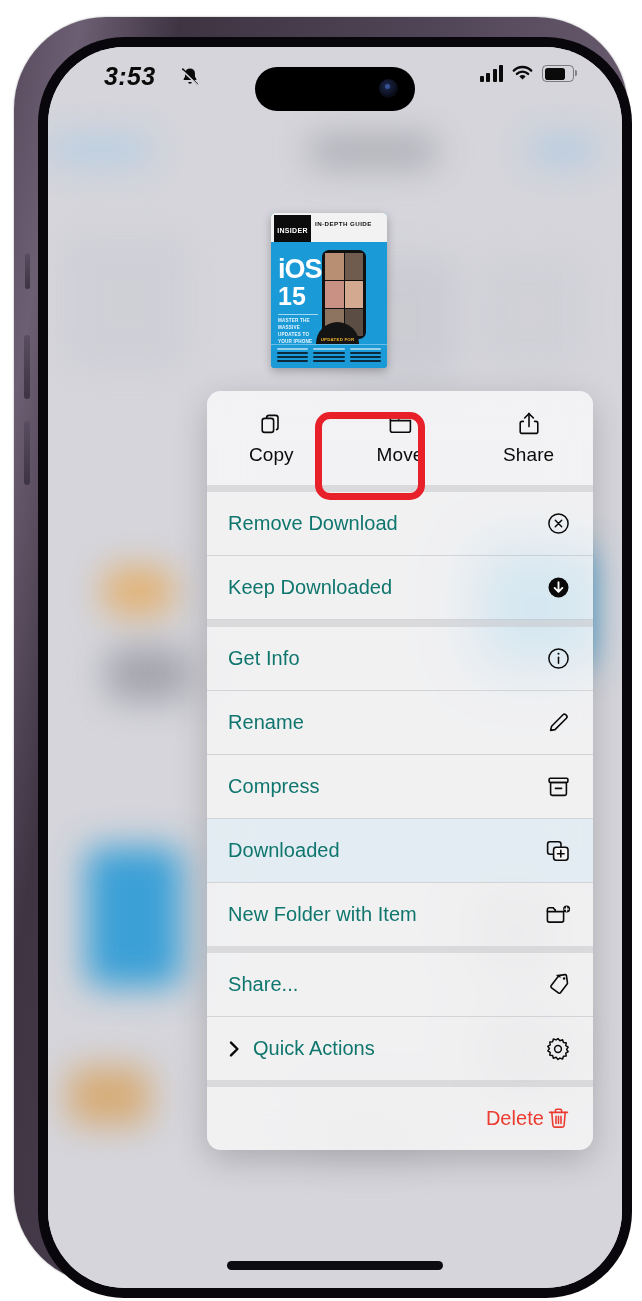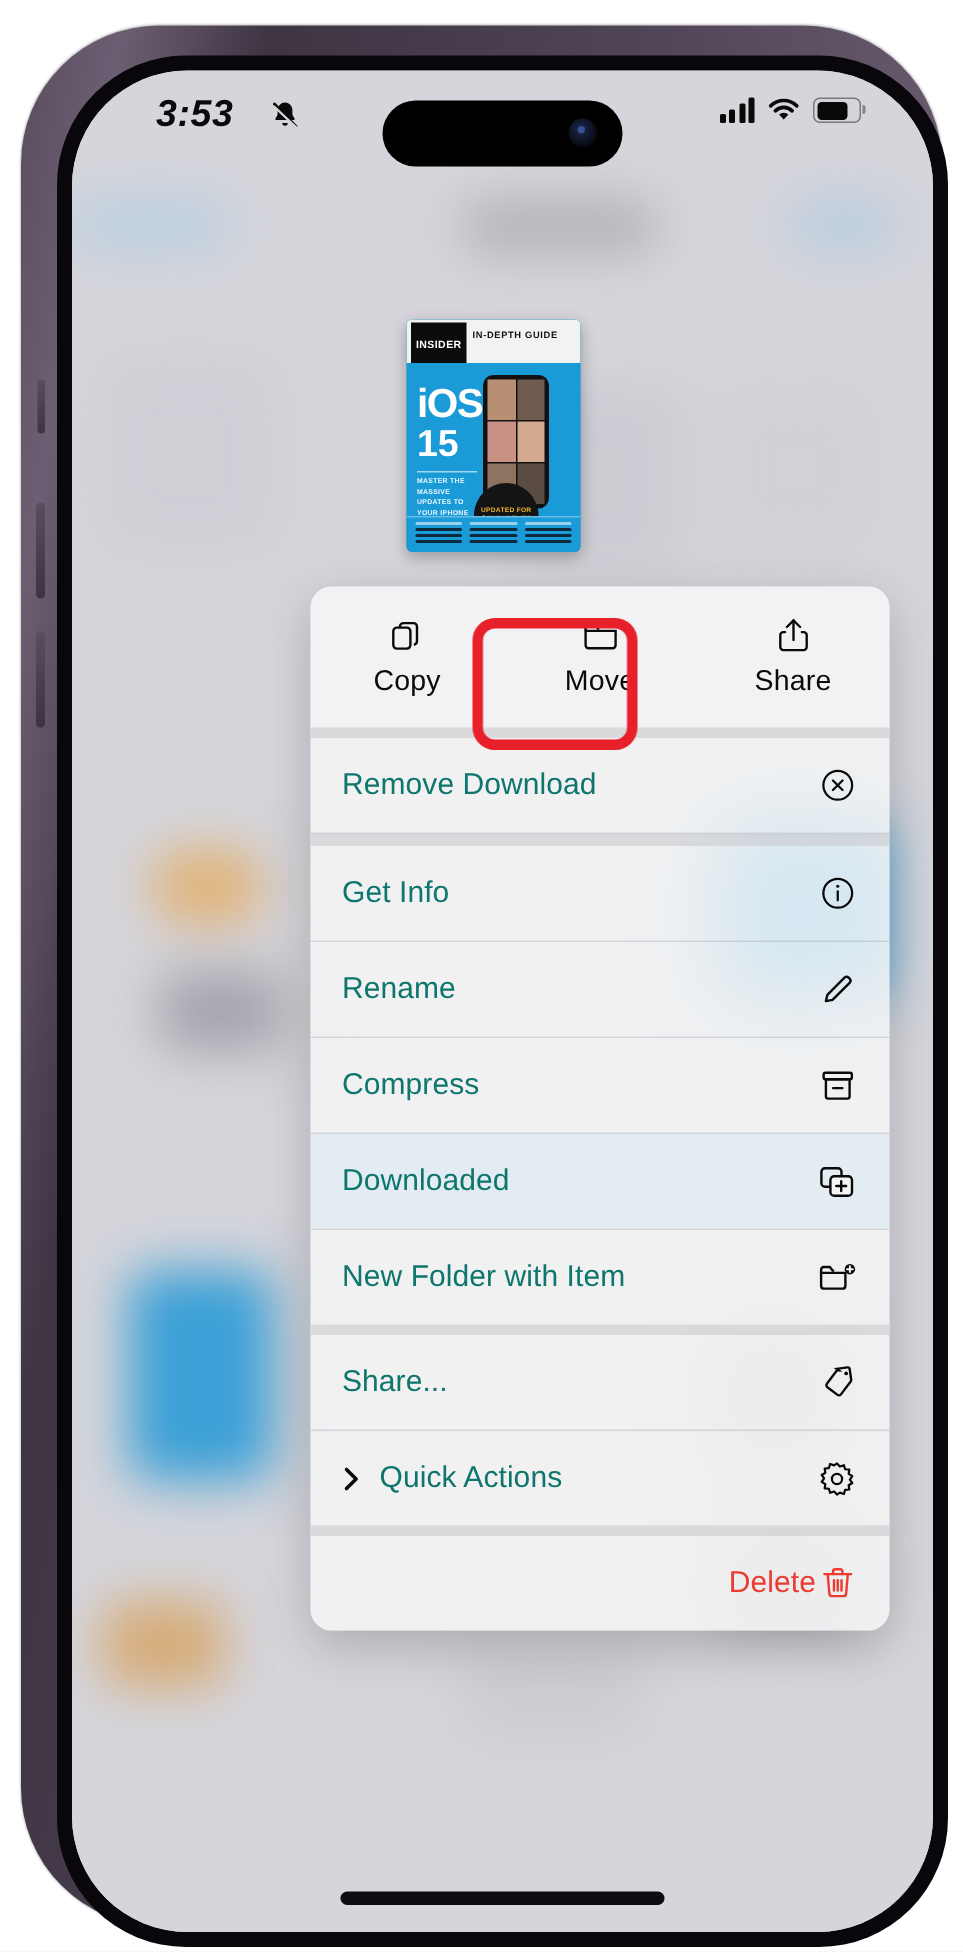--- a/index.html
+++ b/index.html
@@ -260,20 +260,29 @@
           <span class="label">Remove Download</span>
           <span class="ico">
             <svg width="25" height="25" viewBox="0 0 25 25" fill="none" stroke="#0a0a0a" stroke-width="1.5">
               <circle cx="12.5" cy="12.5" r="9.6"></circle>
               <path d="M9.3 9.3l6.4 6.4M15.7 9.3l-6.4 6.4" stroke-linecap="round"></path>
             </svg>
           </span>
         </div>
         <div class="hairline"></div>
 
+        <div class="row">
+          <span class="label">Keep Downloaded</span>
+          <span class="ico">
+            <svg width="25" height="25" viewBox="0 0 25 25">
+              <circle cx="12.5" cy="12.5" r="10" fill="#0a0a0a"></circle>
+              <path d="M12.5 7.2v9.4M8.6 12.9l3.9 3.9 3.9-3.9" stroke="#fff" stroke-width="1.9" fill="none" stroke-linecap="round" stroke-linejoin="round"></path>
+            </svg>
+          </span>
+        </div>
         <div class="hairline"></div>
 
 
         <div class="group-sep"></div>
 
         <div class="row">
           <span class="label">Get Info</span>
           <span class="ico">
             <svg width="25" height="25" viewBox="0 0 25 25" fill="none" stroke="#0a0a0a" stroke-width="1.5">
               <circle cx="12.5" cy="12.5" r="9.6"></circle>

